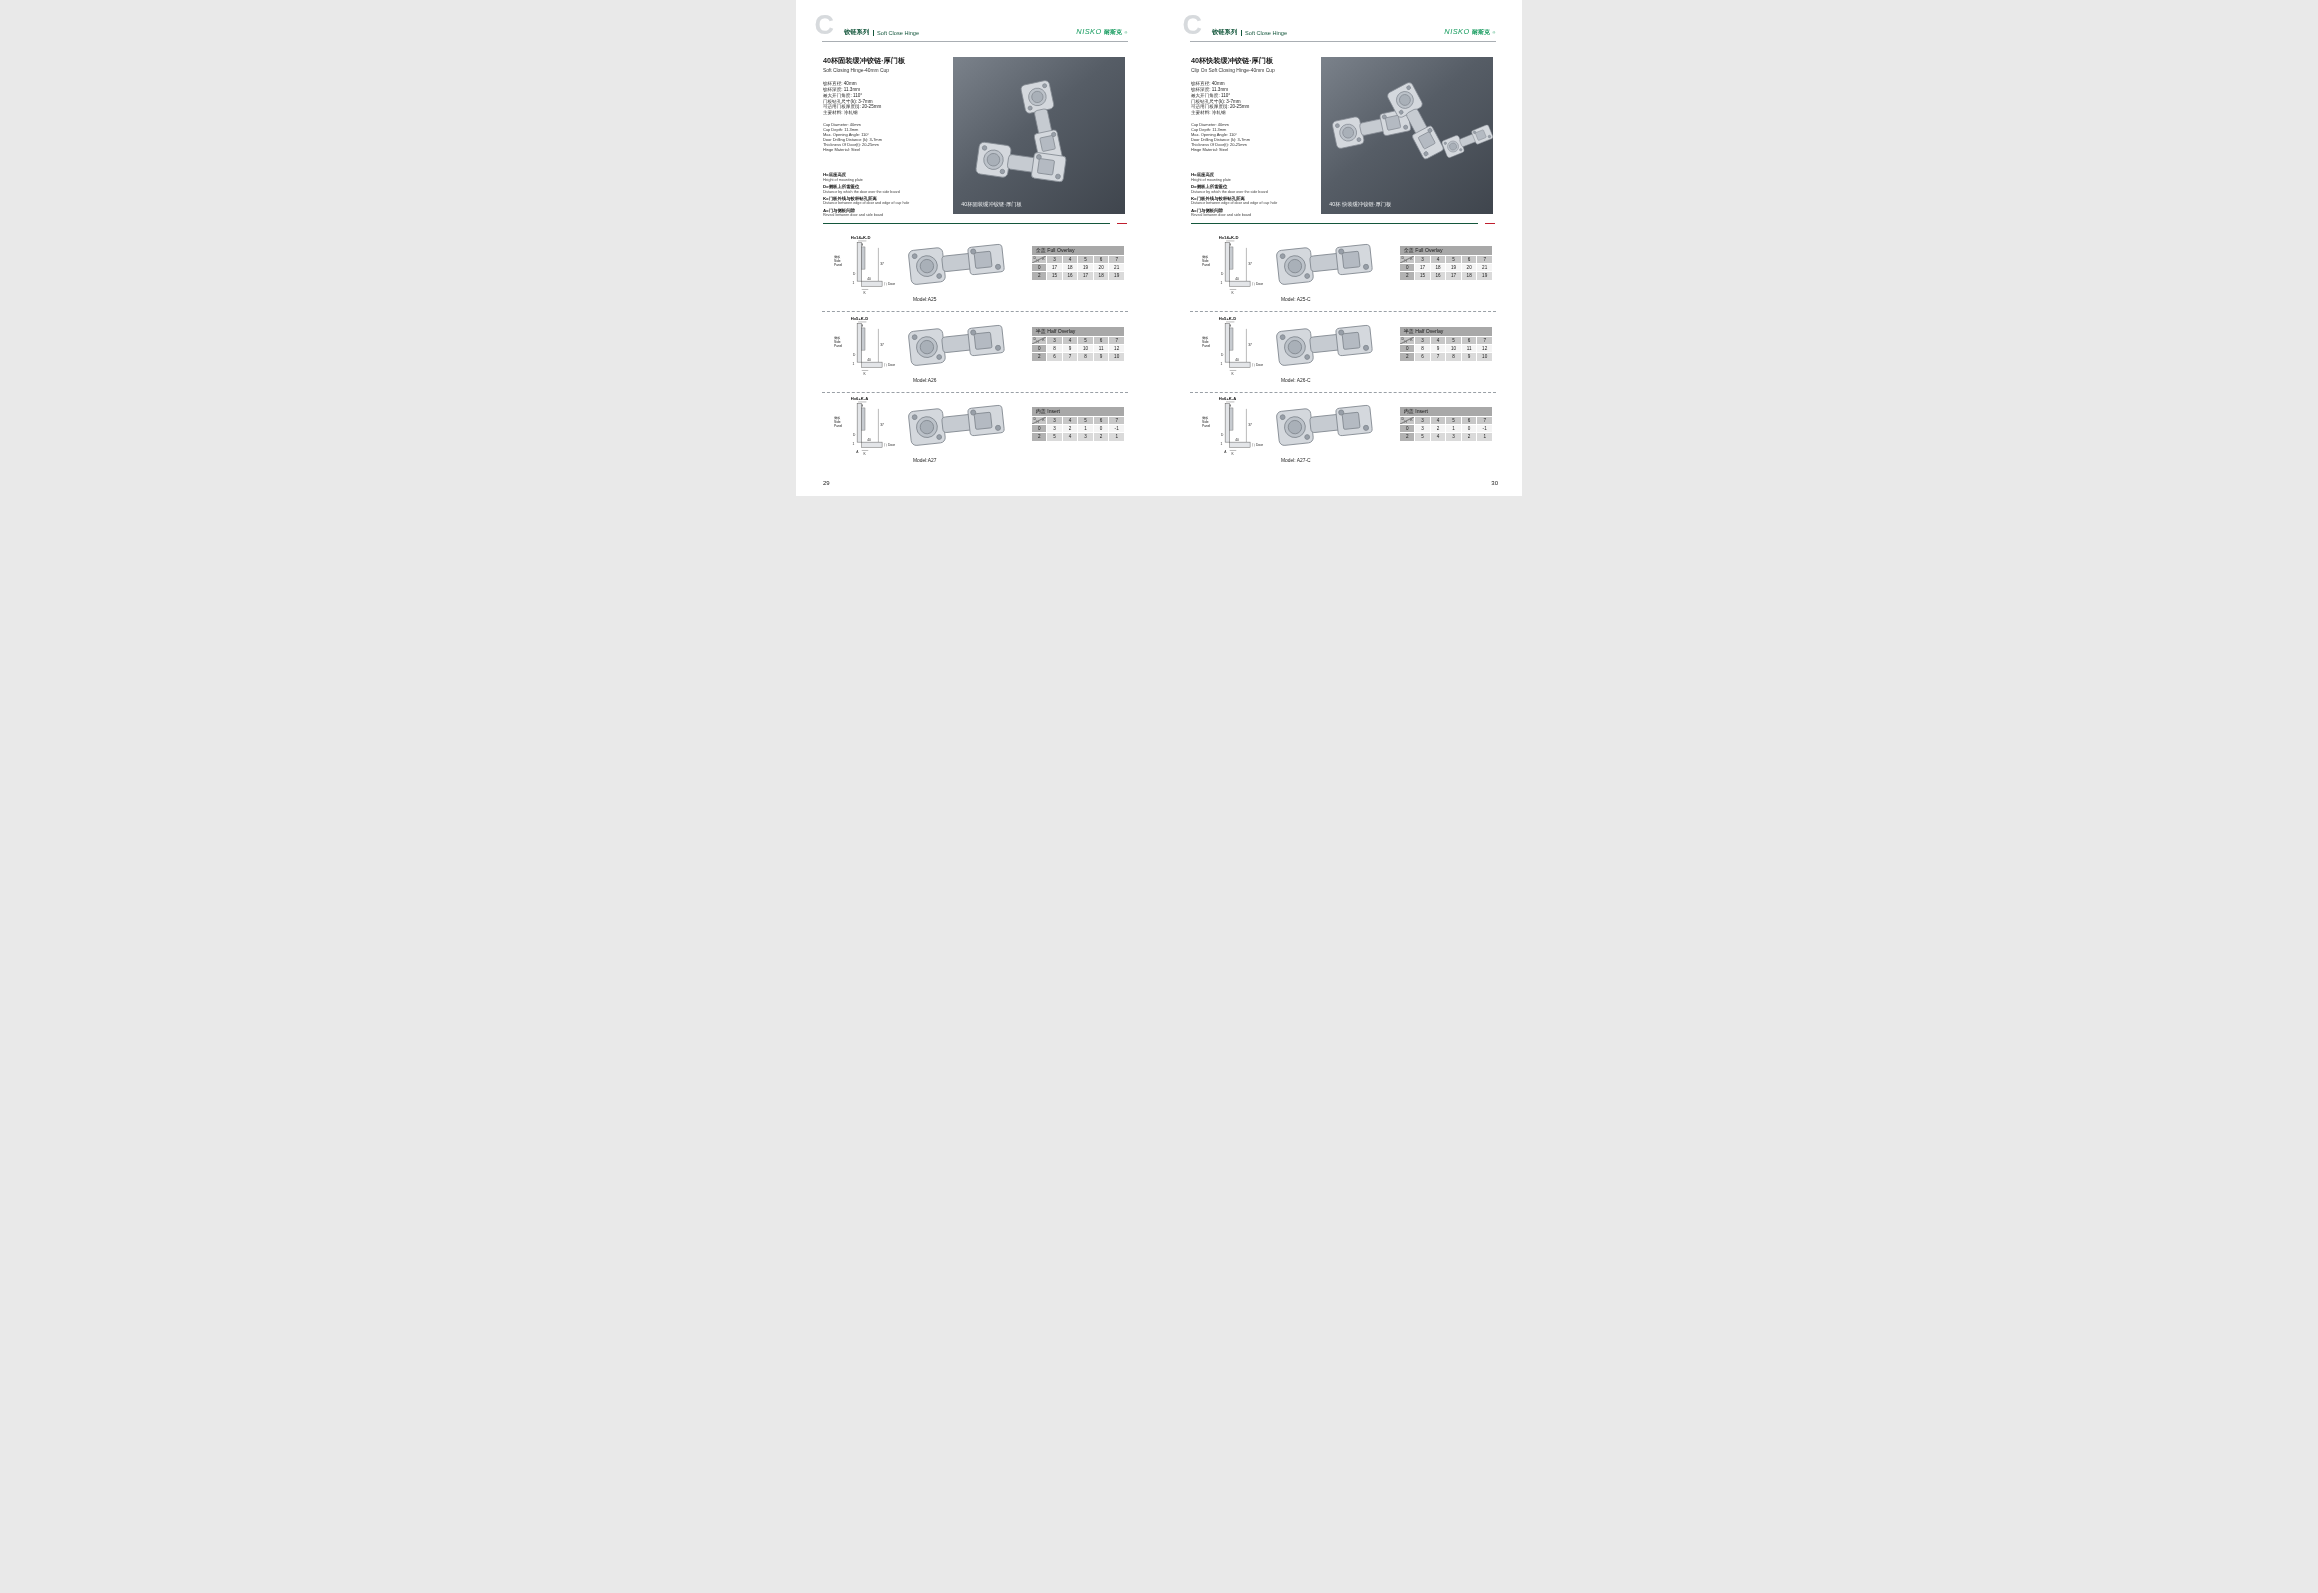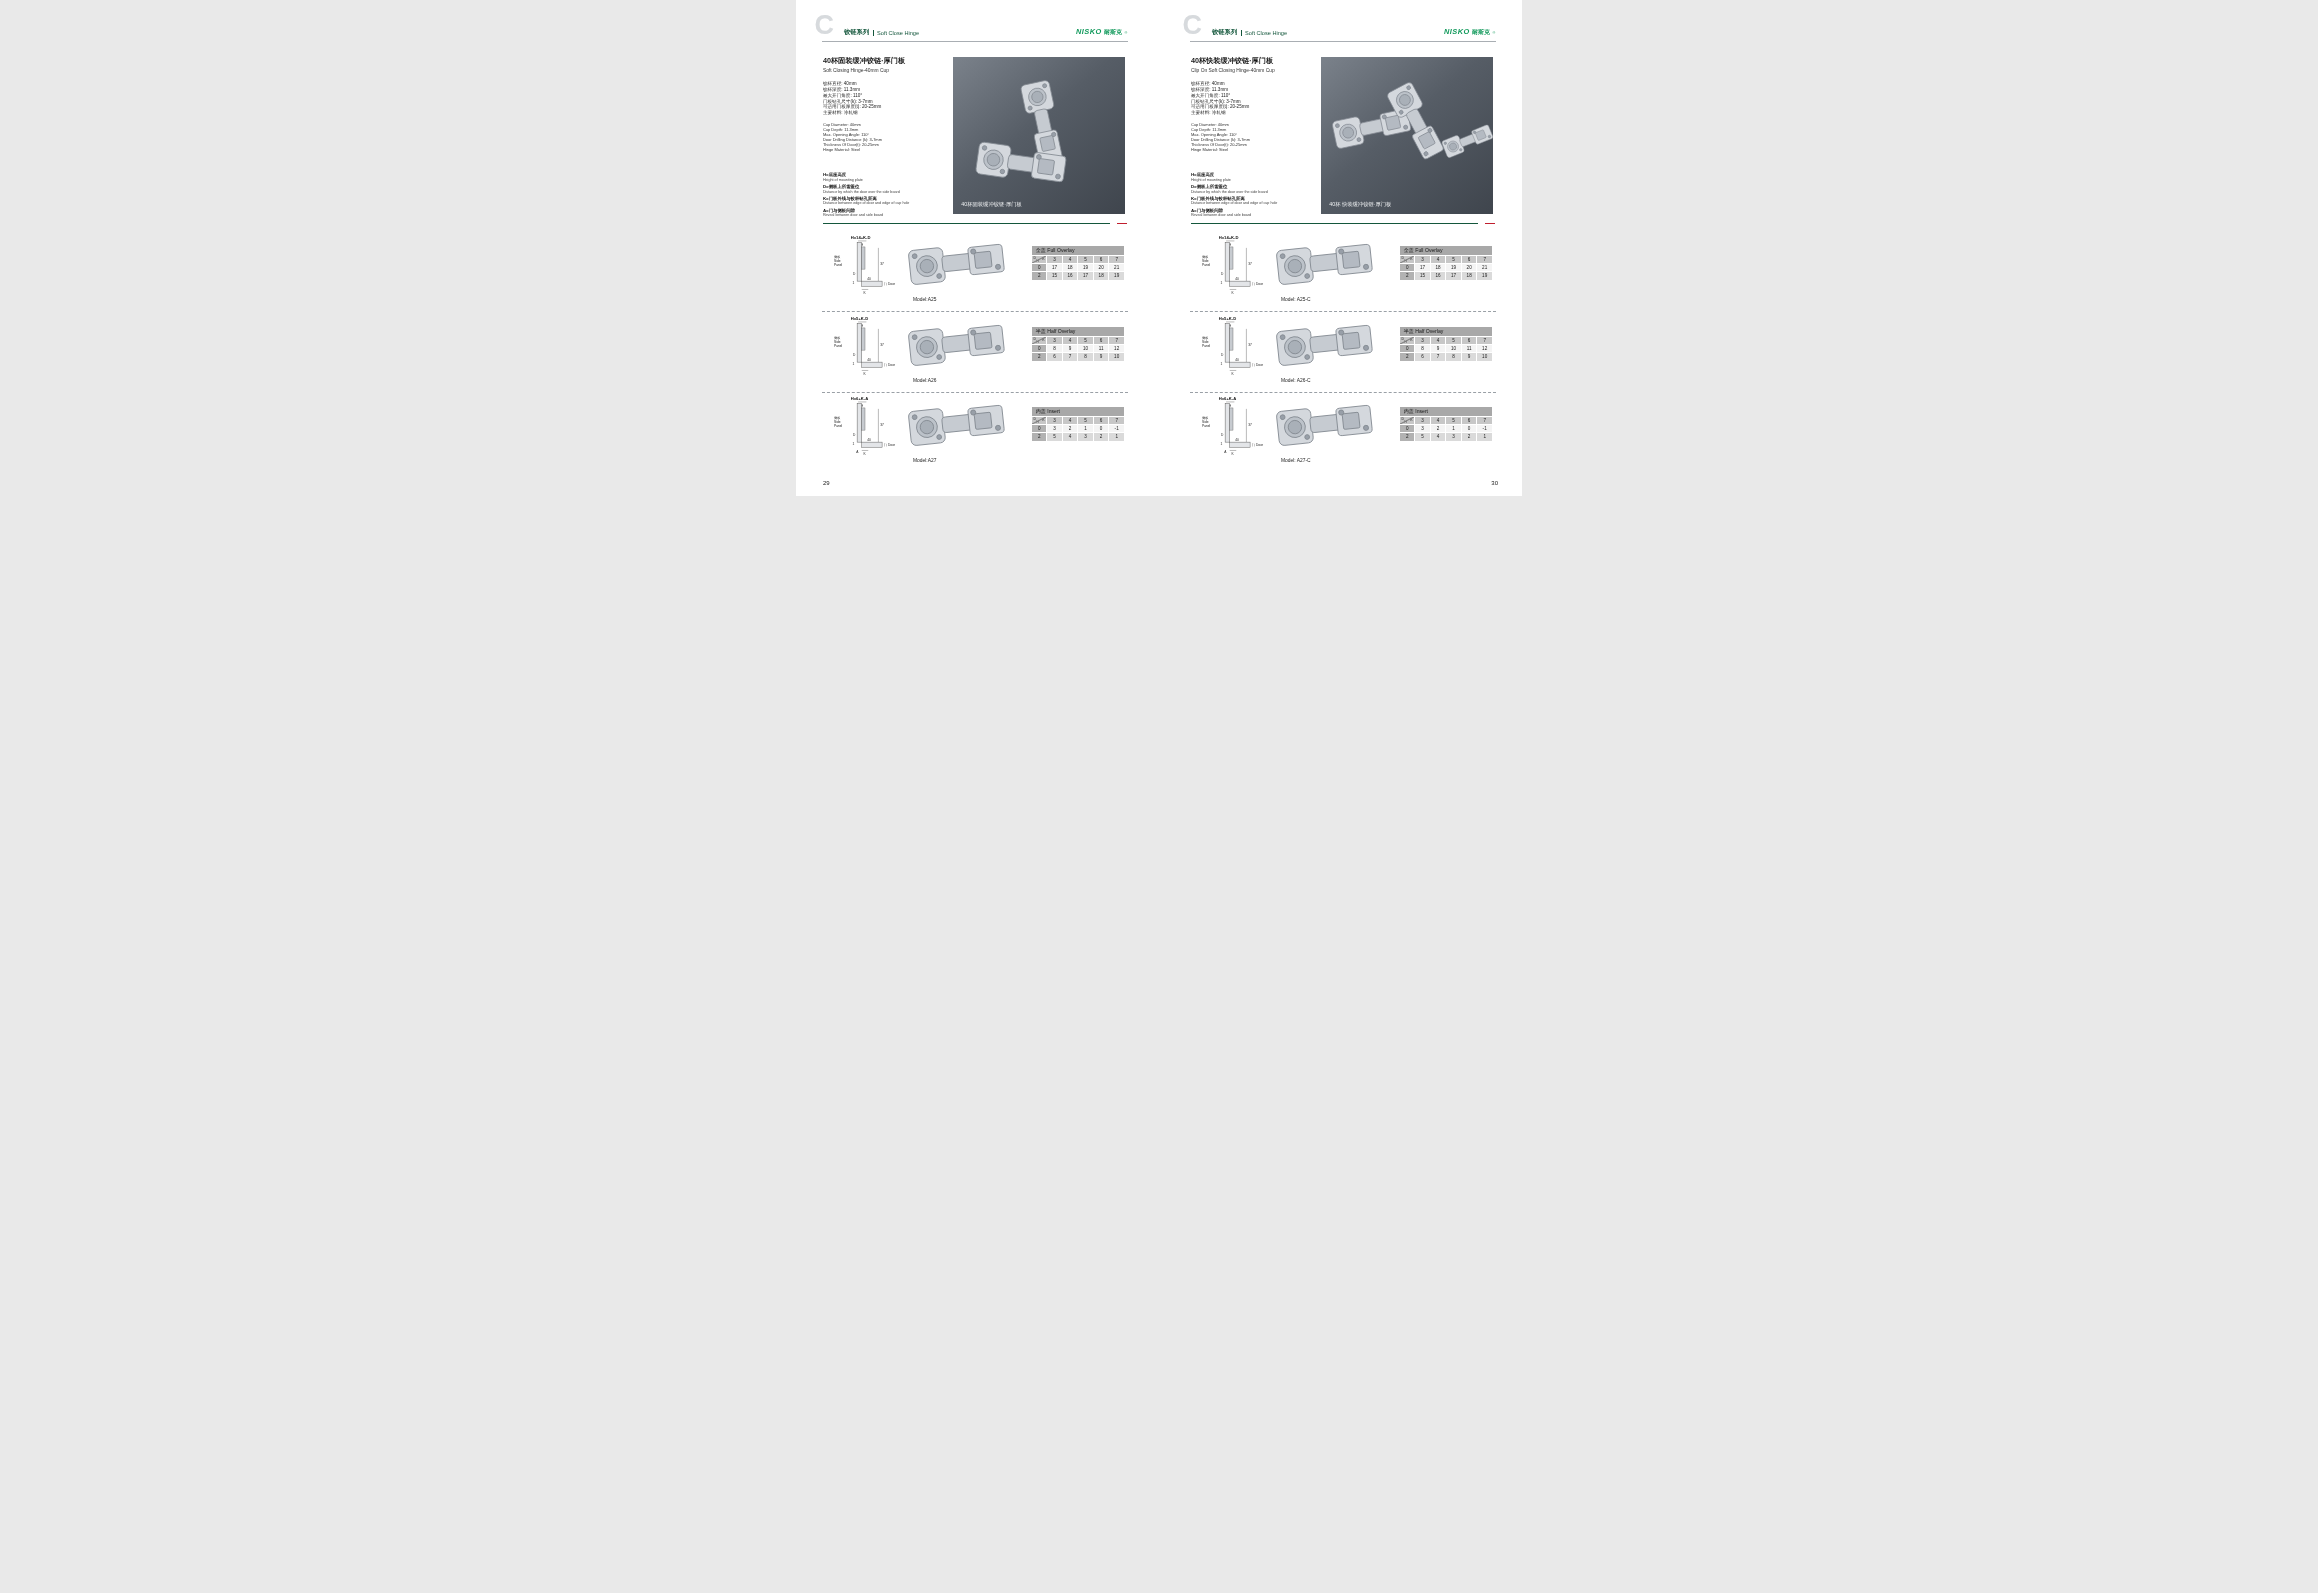--- a/index.html
+++ b/index.html
@@ -8,21 +8,21 @@
 .page{position:absolute;top:16px;width:306px;height:464px}
 .page-left{left:26px}
 .page-right{left:394px}
 .hdr{position:relative;height:26px;border-bottom:0.5px solid #a9aeb3}
 .watermark{position:absolute;left:-7.4px;top:-5.6px;font-size:27px;font-weight:800;color:#d7dadd}
 .series{position:absolute;left:22px;bottom:3.7px;display:flex;align-items:center;gap:3.7px}
 .series-cn{font-size:6.3px;font-weight:700;color:#14573c}
 .series-vr{width:0.5px;height:6.5px;background:#14573c}
 .series-en{font-size:5.6px;color:#14573c}
 .logo{position:absolute;right:0.9px;bottom:3.7px;display:flex;align-items:baseline;gap:2.3px;color:#129a5c}
-.logo-latin{font-size:7.4px;font-weight:700;font-style:italic;letter-spacing:0.5px}
+.logo-latin{font-size:7.4px;font-weight:400;font-style:italic;letter-spacing:0.5px}
 .logo-cn{font-size:6px;font-weight:700}
 .logo-reg{font-size:3.7px}
 .left-col{position:absolute;left:0.9px;top:40px;width:127px}
 .title-cn{font-size:7.2px;font-weight:700;color:#1a1a1a}
 .title-en{font-size:4.9px;color:#333;margin-top:1.9px}
 .specs-cn{margin-top:8.3px}
 .specs-cn .spec-line{font-size:4.6px;color:#222;line-height:5.8px}
 .specs-en{margin-top:7.4px}
 .specs-en .spec-line{font-size:4px;color:#333;line-height:4.9px}
 .legend{margin-top:19.5px}

